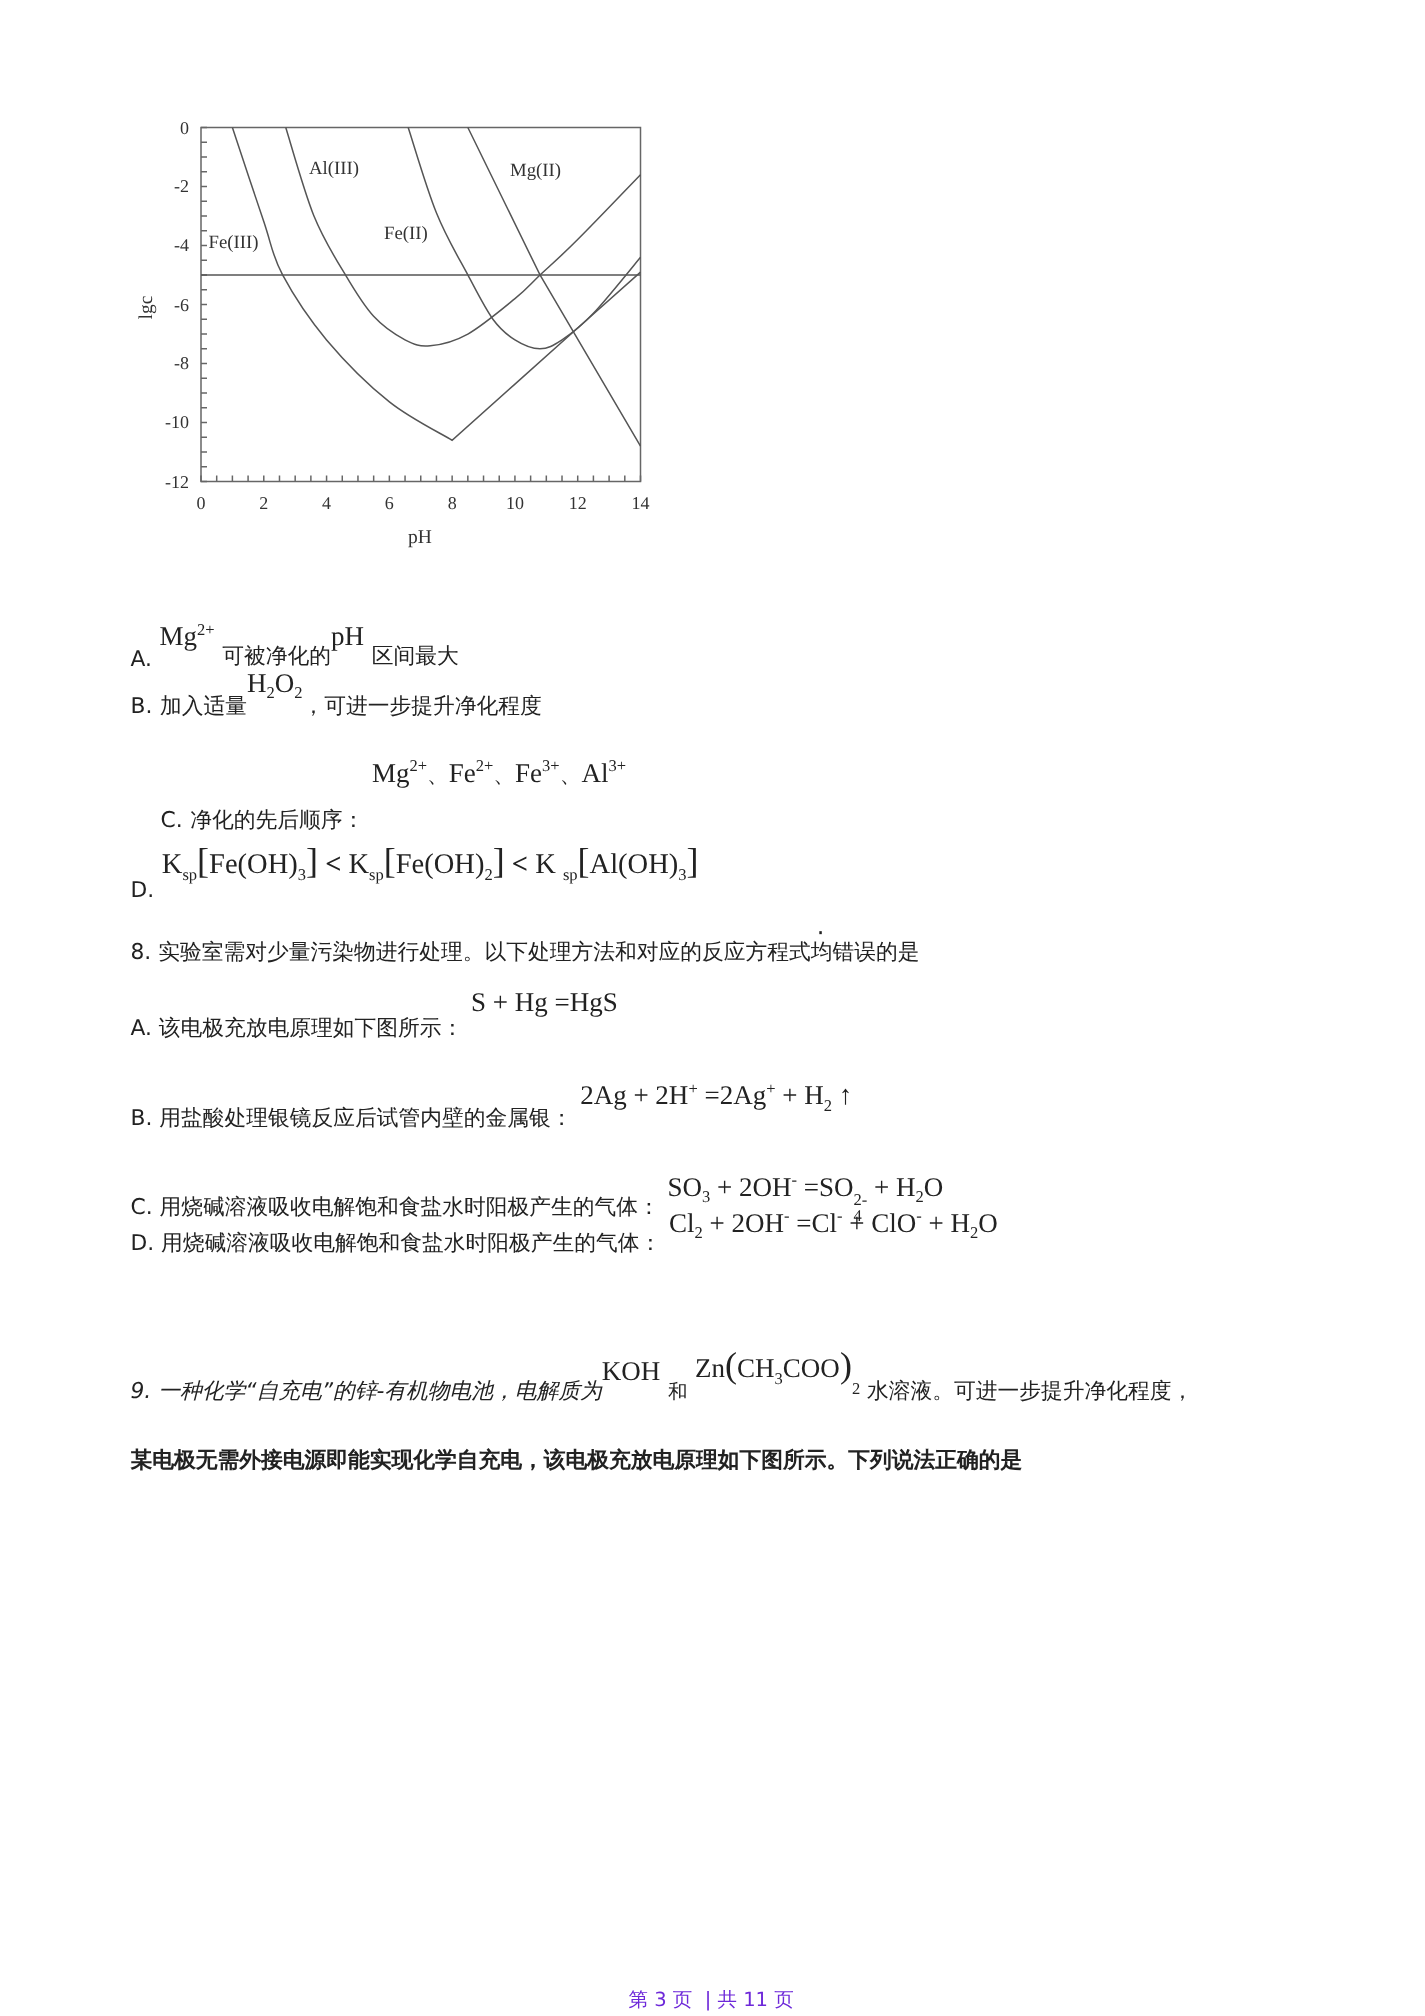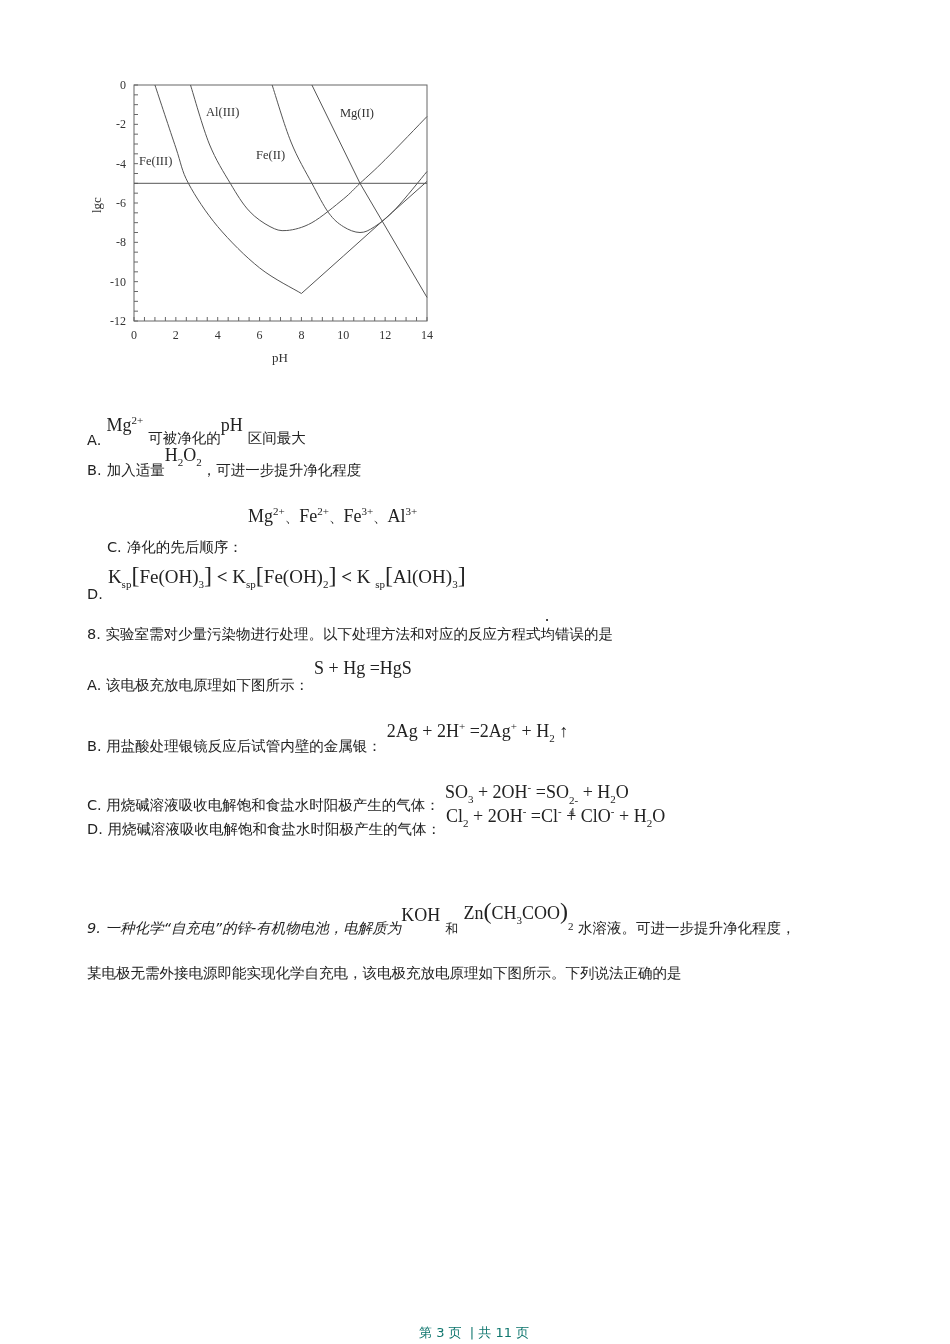--- a/index.html
+++ b/index.html
@@ -5,21 +5,21 @@
   html, body { margin: 0; padding: 0; background: #ffffff; }
   body { width: 950px; height: 1344px; position: relative; overflow: hidden;
          font-family: "DejaVu Serif", "Liberation Serif", serif; color: #222; }
   .abs { position: absolute; white-space: nowrap; }
   .cn { font-family: "DejaVu Sans", "Liberation Sans", sans-serif; font-size: 14.5px; color: #222; }
   .f { font-family: "Liberation Serif", "DejaVu Serif", serif; font-size: 18px; color: #222; }
   .f sub, .f sup { font-size: 11px; }
   #chart { position: absolute; left: 80px; top: 70px; }
   .em-dot { position: relative; }
   .em-dot::before { content: "·"; position: absolute; top: -15px; left: 4px; font-size: 16px; }
-  .footer { font-family: "DejaVu Sans", sans-serif; font-size: 13px; color: #0f766e; }
+  .footer { font-family: "DejaVu Sans", sans-serif; font-size: 13px; color: #6d28d9; }
 </style>
 </head>
 <body>
 
 <svg id="chart" width="370" height="300" viewBox="80 70 370 300">
   <g stroke="#666" stroke-width="1" fill="none">
     <rect x="134" y="85" width="293" height="236"></rect>
   </g>
   <g id="ticks" stroke="#666" stroke-width="1">
       <line x1="134" x2="134" y1="321" y2="317"></line>
@@ -176,15 +176,15 @@
 </div>
 
 <div class="abs" style="left:87px; top:900px;">
   <span class="cn" style="position:relative; top:12px;font-style:italic;">9. 一种化学“自充电”的锌-有机物电池，电解质为</span><span class="f">KOH</span>
   <span class="cn" style="position:relative; top:12px; font-size:13px;">和</span>
   <span class="f" style="position:relative; top:-2px;text-align:right;">
     <span>Zn</span><span style="font-size:24px;">(</span><span>CH</span><sub>3</sub><span>COO</span><span style="font-size:24px;">)</span><sub style="position:relative; top:6px;">2</sub>
   </span><span class="cn" style="position:relative; top:12px;">水溶液。可进一步提升净化程度，</span>
 </div>
 
-<div class="abs cn" style="left:87px; top:964px;">某电极无需外接电源即能实现化学自充电，该电极充放电原理如下图所示。下列说法正确的是</div>
+<div class="abs cn" style="left:87px; top:964px;font-weight:bold;">某电极无需外接电源即能实现化学自充电，该电极充放电原理如下图所示。下列说法正确的是</div>
 
 <div class="abs footer" style="left:419px; top:1324px; white-space:pre;">第 3 页  | 共 11 页</div>
 
 </body></html>

